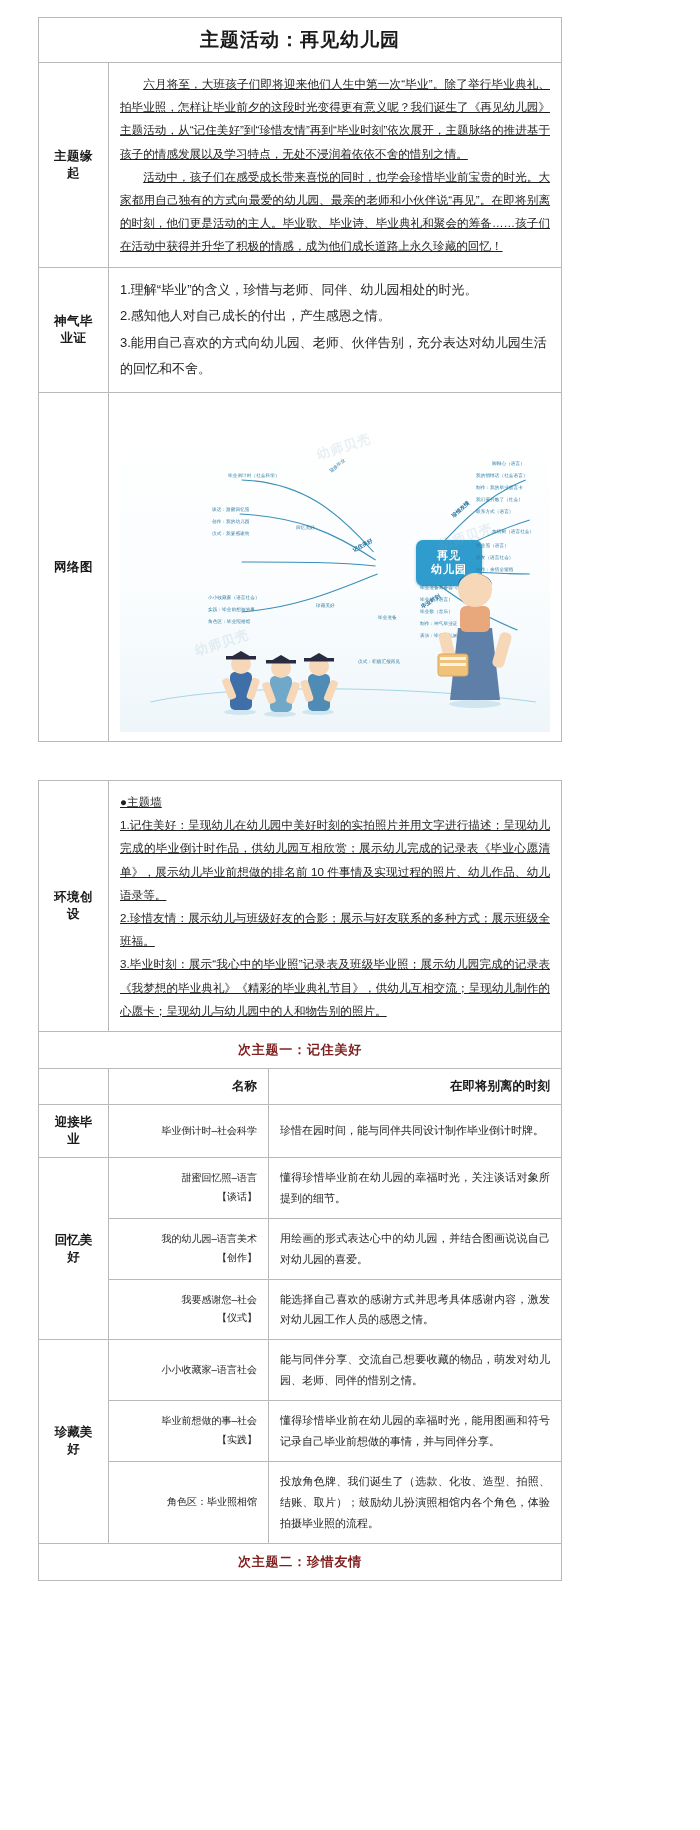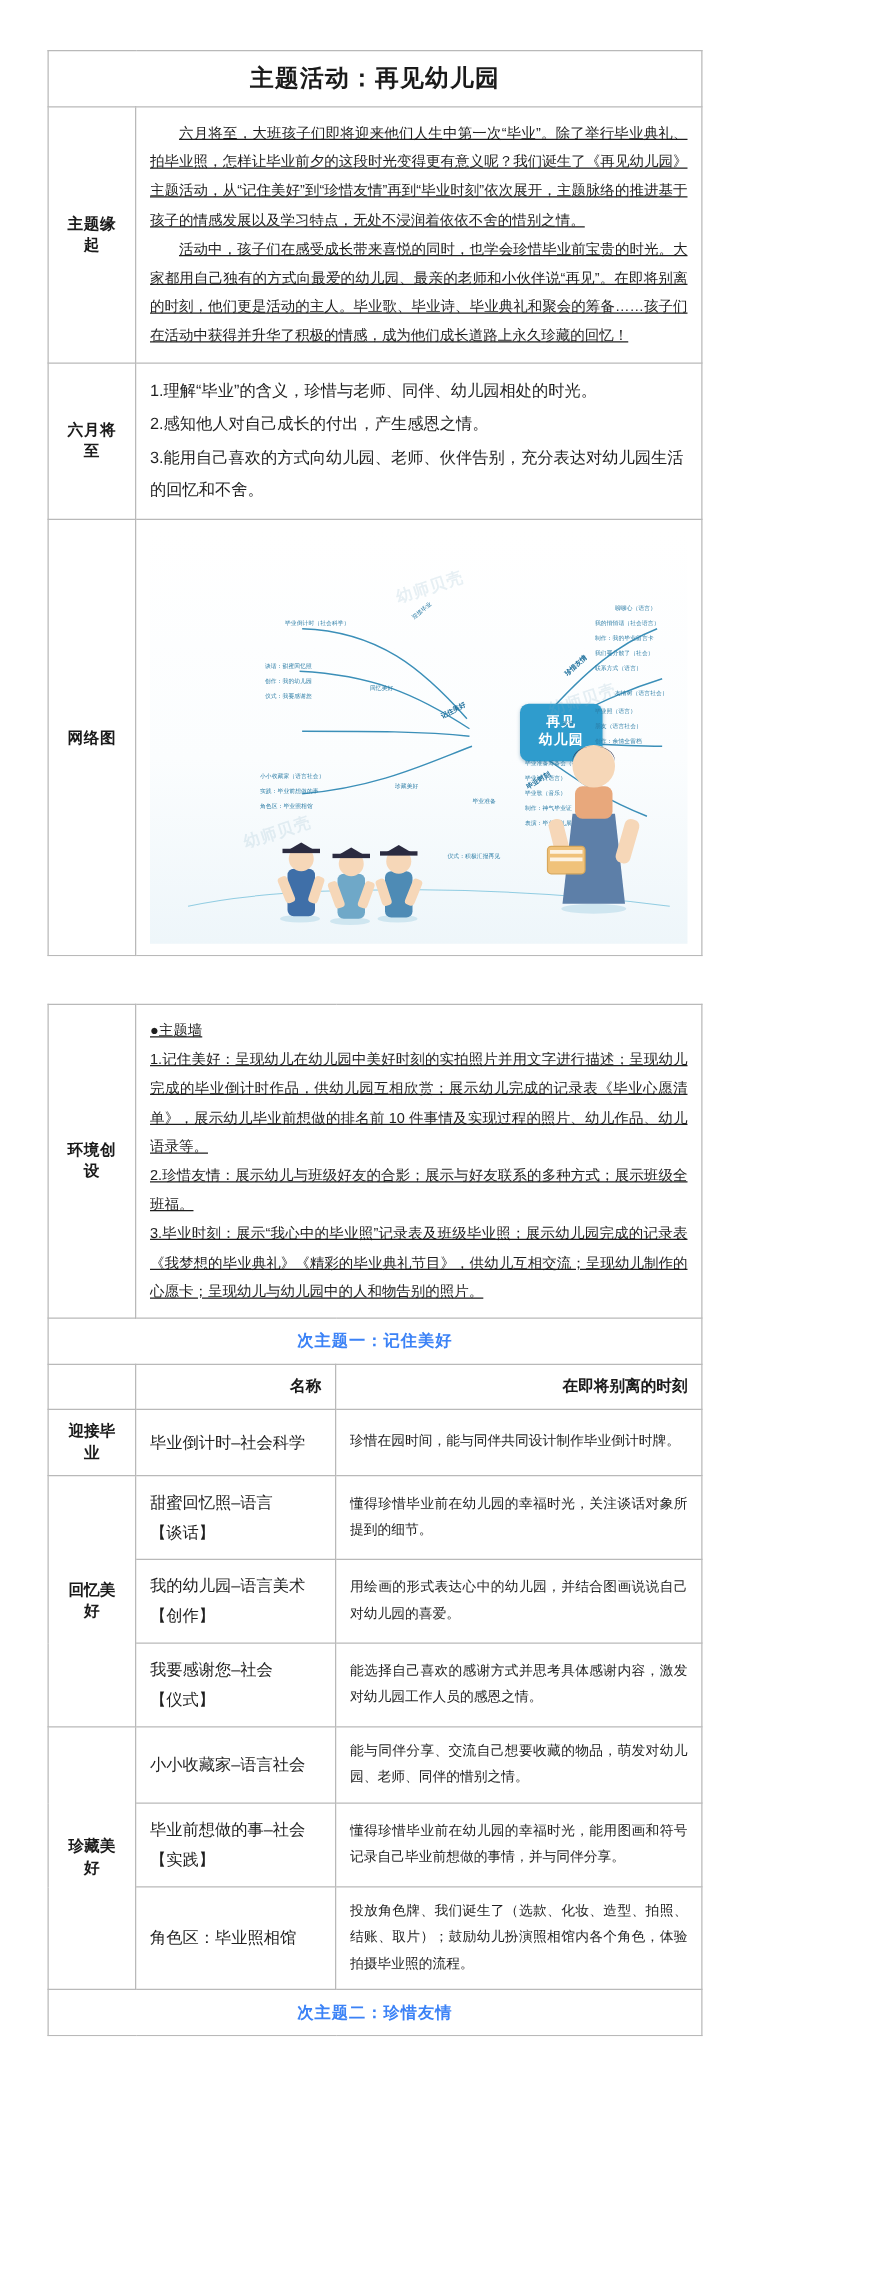--- a/index.html
+++ b/index.html
@@ -8,21 +8,21 @@
     background: #ffffff;
     font-family: "Liberation Sans", "DejaVu Sans", sans-serif;
   }
   body { padding: 0; }
 
   .page {
     width: 700px;
     background: #ffffff;
     padding: 0 38px;
   }
-  .page.page-one { padding-top: 40px; }
+  .page.page-one { padding-top: 17px; }
   .gap { height: 38px; background: #ffffff; }
 
   table.doc {
     width: 524px;
     border-collapse: collapse;
     table-layout: fixed;
   }
   table.doc td {
     border: 1px solid #b9b9b9;
     vertical-align: middle;
@@ -111,43 +111,43 @@
     transform: rotate(-18deg);
     white-space: nowrap;
     letter-spacing: 1px;
   }
 
   
   .subtheme-cell {
     text-align: center;
     font-size: 13px;
     font-weight: bold;
-    color: #3b82f6;
+    color: #7f1d1d;
     padding: 11px 8px;
     letter-spacing: 0.8px;
   }
   .col-head {
     text-align: right;
     font-weight: bold;
     font-size: 12.5px;
     color: #1a1a1a;
     padding: 11px 8px;
   }
   .group-cell {
     width: 70px;
     text-align: center;
     font-size: 12.5px;
     font-weight: bold;
     color: #1a1a1a;
     padding: 8px 4px;
   }
   .name-cell {
     width: 160px;
-    text-align: left;
-    font-size: 13px;
+    text-align: right;
+    font-size: 10px;
     line-height: 1.85;
     color: #1f1f1f;
     padding: 10px 6px;
     margin-left: 48px;
   }
   .desc-cell {
     font-size: 11px;
     line-height: 1.9;
     color: #1f1f1f;
     text-align: justify;
@@ -170,21 +170,21 @@
 
       <tr>
         <td class="label-cell">主题缘起</td>
         <td class="body-cell">
           <p class="indent">六月将至，大班孩子们即将迎来他们人生中第一次“毕业”。除了举行毕业典礼、拍毕业照，怎样让毕业前夕的这段时光变得更有意义呢？我们诞生了《再见幼儿园》主题活动，从“记住美好”到“珍惜友情”再到“毕业时刻”依次展开，主题脉络的推进基于孩子的情感发展以及学习特点，无处不浸润着依依不舍的惜别之情。</p>
           <p class="indent">活动中，孩子们在感受成长带来喜悦的同时，也学会珍惜毕业前宝贵的时光。大家都用自己独有的方式向最爱的幼儿园、最亲的老师和小伙伴说“再见”。在即将别离的时刻，他们更是活动的主人。毕业歌、毕业诗、毕业典礼和聚会的筹备……孩子们在活动中获得并升华了积极的情感，成为他们成长道路上永久珍藏的回忆！</p>
         </td>
       </tr>
 
       <tr>
-        <td class="label-cell">六月将至</td>
+        <td class="label-cell">神气毕业证</td>
         <td class="goal-cell">
           <p>1.理解“毕业”的含义，珍惜与老师、同伴、幼儿园相处的时光。</p>
           <p>2.感知他人对自己成长的付出，产生感恩之情。</p>
           <p>3.能用自己喜欢的方式向幼儿园、老师、伙伴告别，充分表达对幼儿园生活的回忆和不舍。</p>
         </td>
       </tr>
 
       <tr>
         <td class="label-cell">网络图</td>
         <td class="map-cell">

